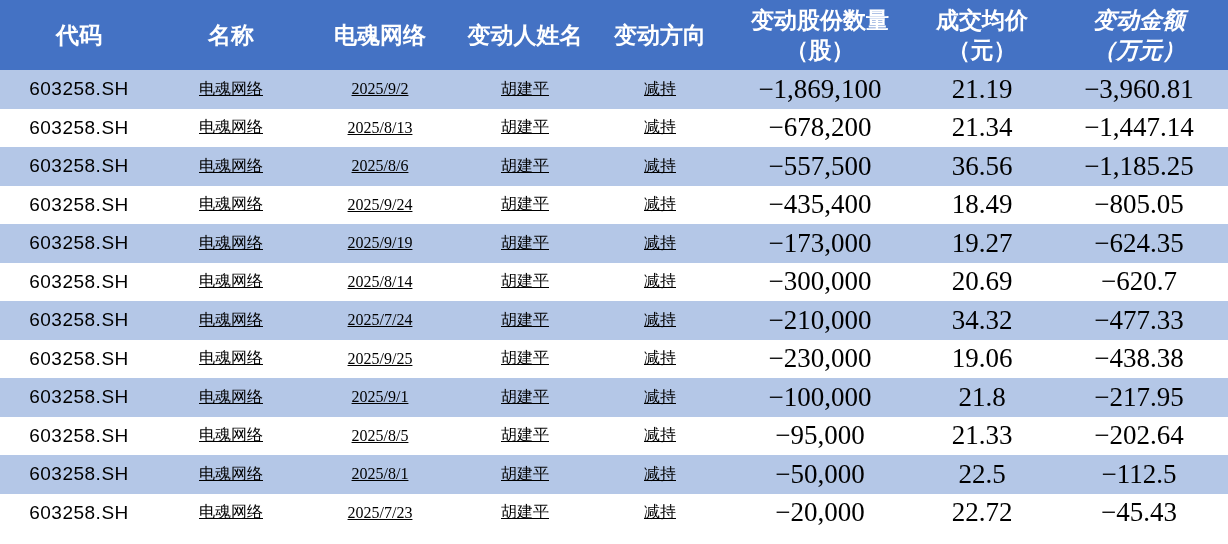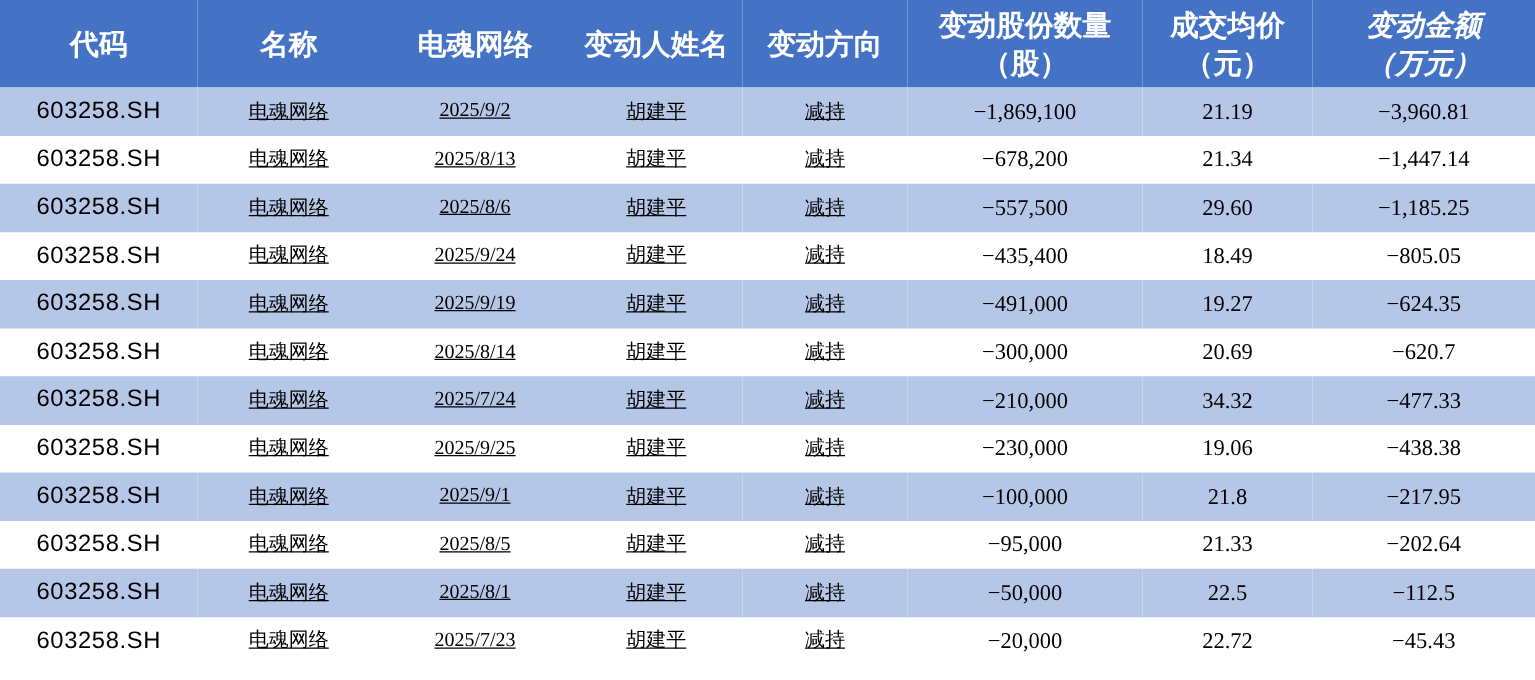--- a/index.html
+++ b/index.html
@@ -64,21 +64,21 @@
     font-size: 19px;
     letter-spacing: 0.5px;
   }
   tbody td.name-cell {
     font-family: "Liberation Serif", serif;
     font-size: 16px;
     text-decoration: underline;
   }
   tbody td.num-cell {
     font-family: "Liberation Serif", serif;
-    font-size: 18px;
+    font-size: 27px;
     padding-right: 14px;
     text-align: right;
   }
   .col-code   { width: 158px; }
   .col-name   { width: 146px; }
   .col-date   { width: 152px; }
   .col-person { width: 138px; }
   .col-dir    { width: 132px; }
   .col-qty    { width: 188px; }
   .col-price  { width: 136px; }
@@ -150,40 +150,40 @@
         <td class="num-cell">21.34</td>
         <td class="num-cell">−1,447.14</td>
       </tr>
       <tr class="odd">
         <td class="code-cell">603258.SH</td>
         <td class="name-cell">电魂网络</td>
         <td class="name-cell">2025/8/6</td>
         <td class="name-cell">胡建平</td>
         <td class="name-cell">减持</td>
         <td class="num-cell">−557,500</td>
-        <td class="num-cell">29.60</td>
+        <td class="num-cell">36.56</td>
         <td class="num-cell">−1,185.25</td>
       </tr>
       <tr class="even">
         <td class="code-cell">603258.SH</td>
         <td class="name-cell">电魂网络</td>
         <td class="name-cell">2025/9/24</td>
         <td class="name-cell">胡建平</td>
         <td class="name-cell">减持</td>
         <td class="num-cell">−435,400</td>
         <td class="num-cell">18.49</td>
         <td class="num-cell">−805.05</td>
       </tr>
       <tr class="odd">
         <td class="code-cell">603258.SH</td>
         <td class="name-cell">电魂网络</td>
         <td class="name-cell">2025/9/19</td>
         <td class="name-cell">胡建平</td>
         <td class="name-cell">减持</td>
-        <td class="num-cell">−491,000</td>
+        <td class="num-cell">−173,000</td>
         <td class="num-cell">19.27</td>
         <td class="num-cell">−624.35</td>
       </tr>
       <tr class="even">
         <td class="code-cell">603258.SH</td>
         <td class="name-cell">电魂网络</td>
         <td class="name-cell">2025/8/14</td>
         <td class="name-cell">胡建平</td>
         <td class="name-cell">减持</td>
         <td class="num-cell">−300,000</td>

